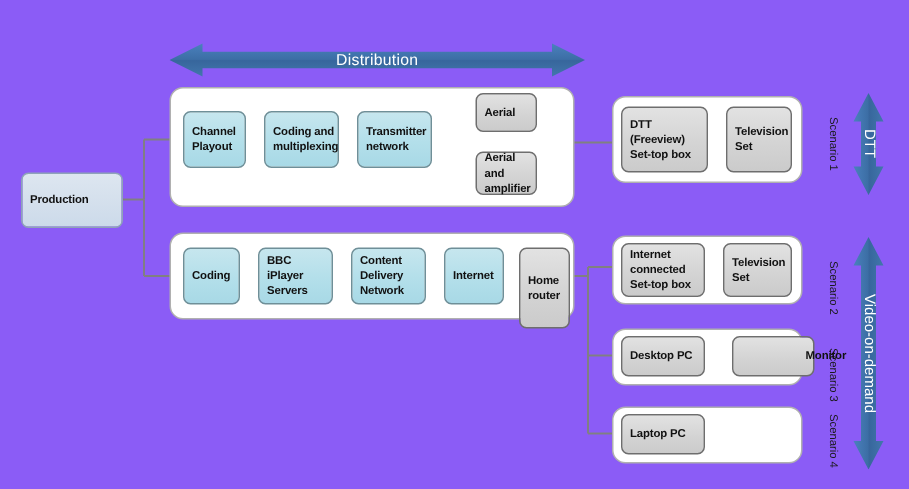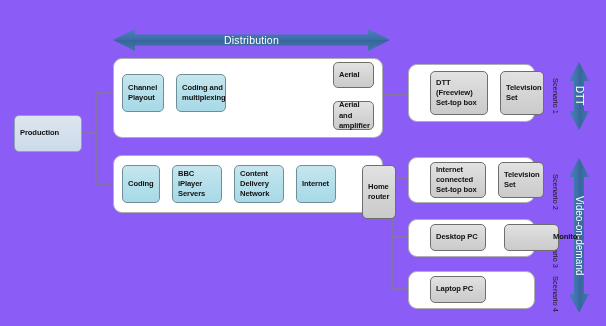--- a/index.html
+++ b/index.html
@@ -93,21 +93,20 @@
     font-weight: bold;
     letter-spacing: -0.1px;
   }
   .node.blue {
     background: linear-gradient(180deg,#c6e6ee 0%, #b3dfea 55%, #a8d9e6 100%);
     border-color: #6f8f98;
   }
   .node.grey {
     background: linear-gradient(180deg,#e2e2e2 0%, #d4d4d4 55%, #cbcbcb 100%);
     border-color: #6e6e6e;
-    margin-left: 16px;
   }
   .node.pale {
     background: linear-gradient(180deg,#dde6f0 0%, #d3dfec 60%, #ccdaea 100%);
     border-color: #8ea3b8;
   }
   .node .lbl { display:block; }
 </style>
 </head>
 <body>
 
@@ -222,20 +221,23 @@
   <div class="node pale" style="left:14px; top:115px; width:68px; height:37px;">
     <span class="lbl">Production</span>
   </div>
 
   <div class="node blue" style="left:122px; top:74px; width:42px; height:38px;">
     <span class="lbl">Channel<br>Playout</span>
   </div>
   <div class="node blue" style="left:176px; top:74px; width:50px; height:38px;">
     <span class="lbl">Coding and<br>multiplexing</span>
   </div>
+  <div class="node blue" style="left:238px; top:74px; width:50px; height:38px;">
+    <span class="lbl">Transmitter<br>network</span>
+  </div>
   <div class="node grey" style="left:317px; top:62px; width:41px; height:26px;">
     <span class="lbl">Aerial</span>
   </div>
   <div class="node grey" style="left:317px; top:101px; width:41px; height:29px;">
     <span class="lbl">Aerial and<br>amplifier</span>
   </div>
 
   <div class="node grey" style="left:414px; top:71px; width:58px; height:44px;">
     <span class="lbl">DTT<br>(Freeview)<br>Set-top box</span>
   </div>

